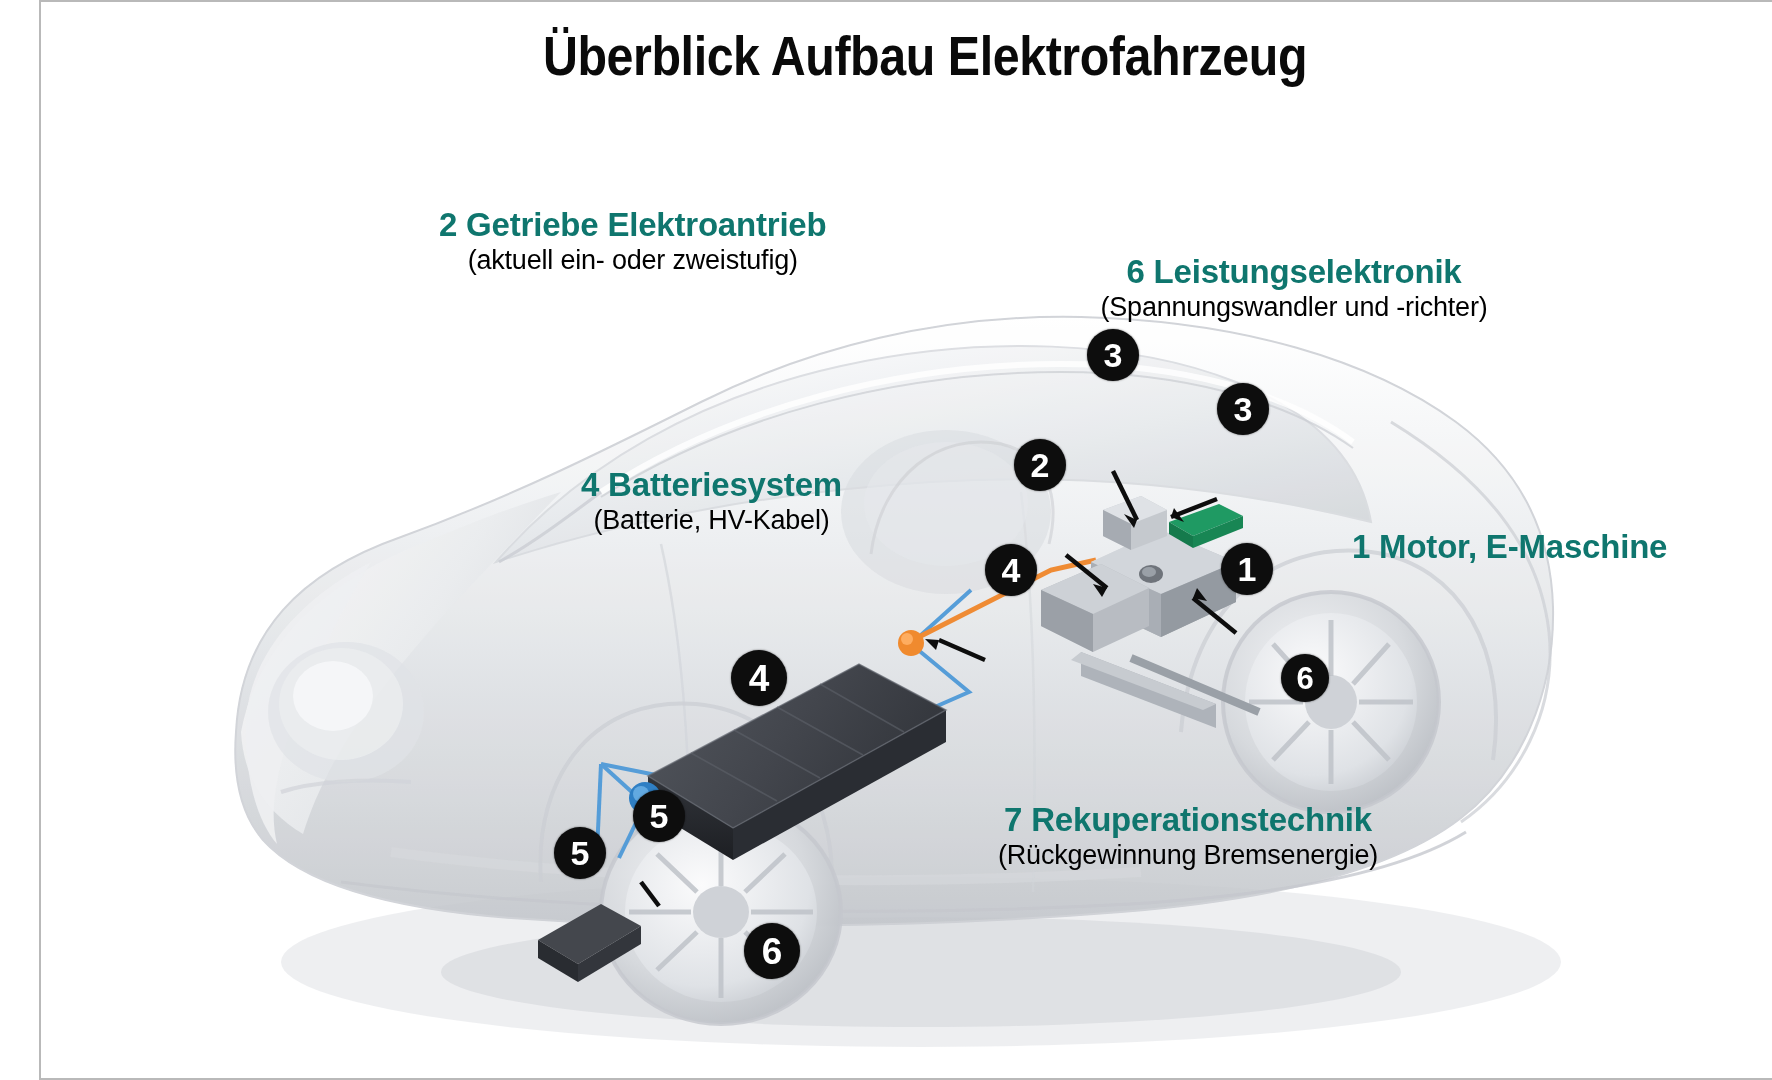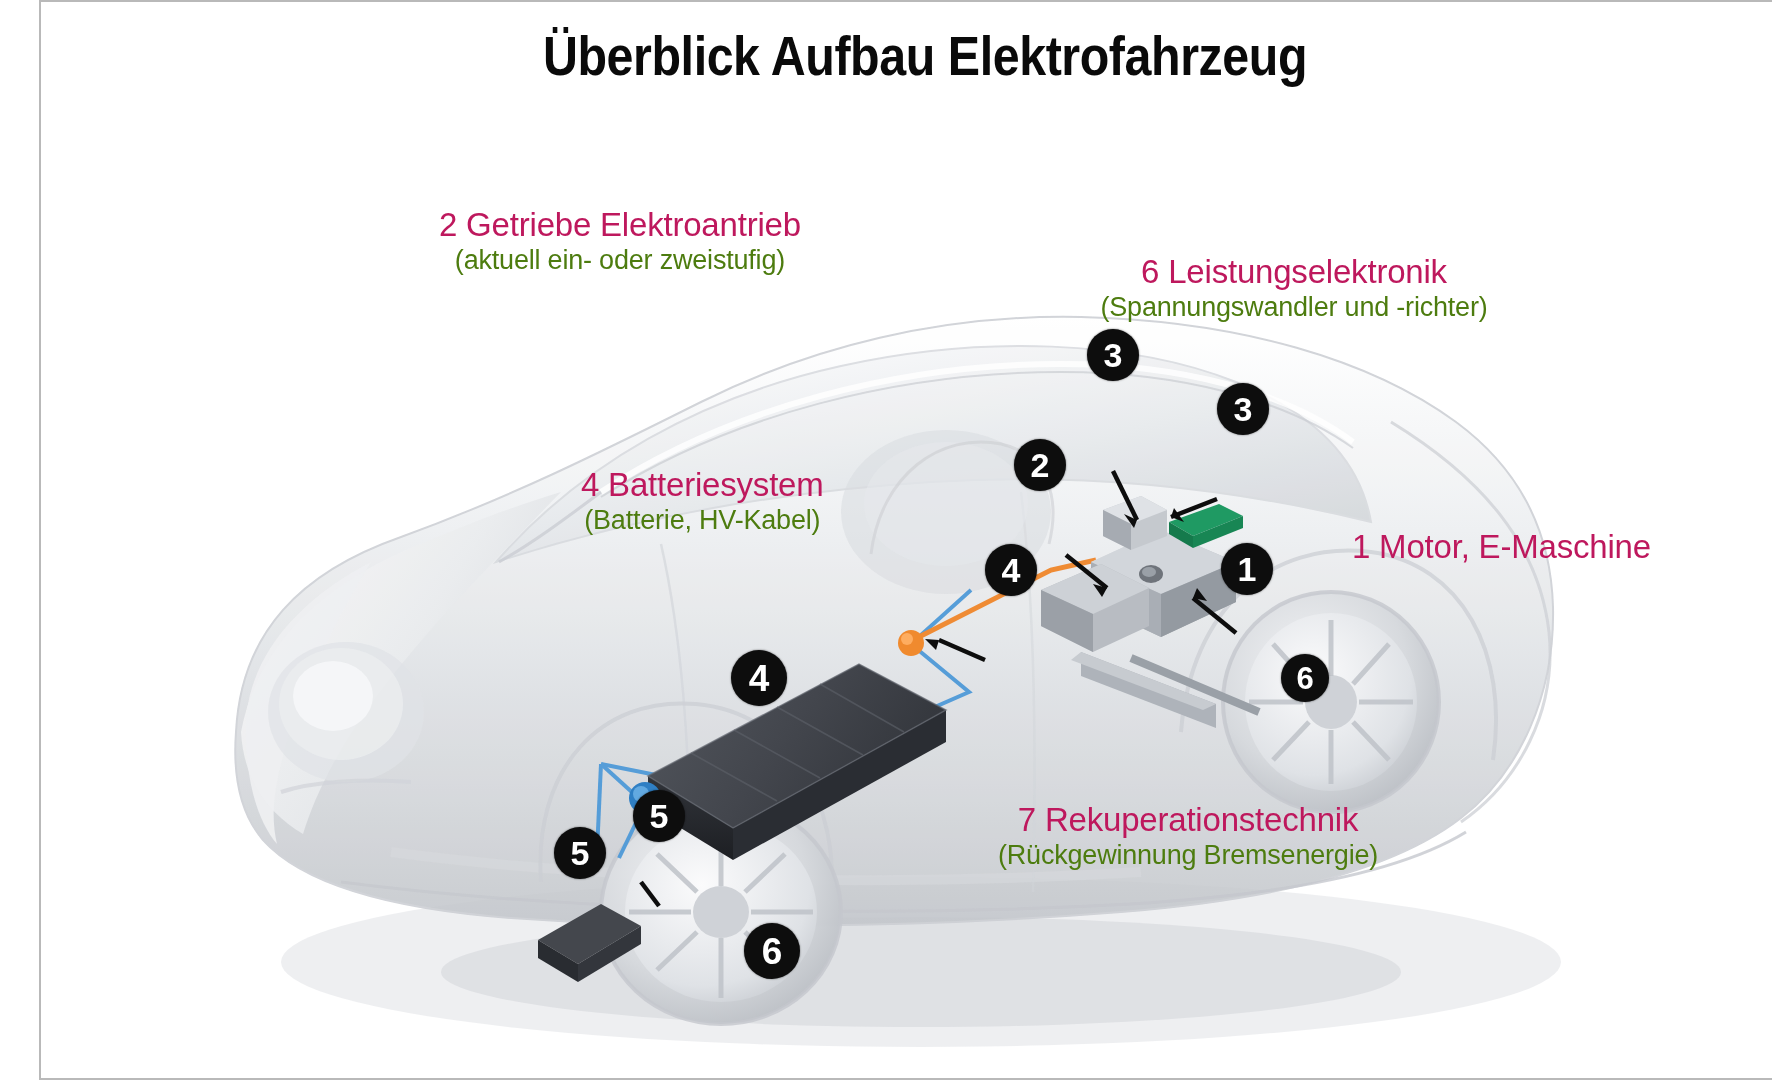--- a/index.html
+++ b/index.html
@@ -39,30 +39,30 @@
     top:90px; left:0;
     width:1772px;
     height:990px;
   }
   #scene svg{position:absolute;top:0;left:0;}
 
   
   .ann{position:absolute;color:#1d4f87;white-space:nowrap;}
   .ann .head{
     font-size:33px;
-    font-weight:normal;
+    font-weight:bold;
     line-height:1.12;
-    color:#be185d;
+    color:#0f766e;
     letter-spacing:-0.2px;
   }
   .ann .sub{
     font-size:27px;
     font-weight:normal;
     line-height:1.2;
-    color:#4d7c0f;
+    color:#000000;
     letter-spacing:-0.2px;
   }
   .ann.center .head, .ann.center .sub{text-align:center;}
 
   #ann-2{left:398px;  top:205px;}
   #ann-3{left:1253px; top:252px; transform:translateX(-50%);}
   #ann-4{left:540px;  top:465px;}
   #ann-1{left:1311px; top:527px;text-align:right;}
   #ann-5{left:34px;   top:817px;}
   #ann-6{left:957px;  top:800px;}

